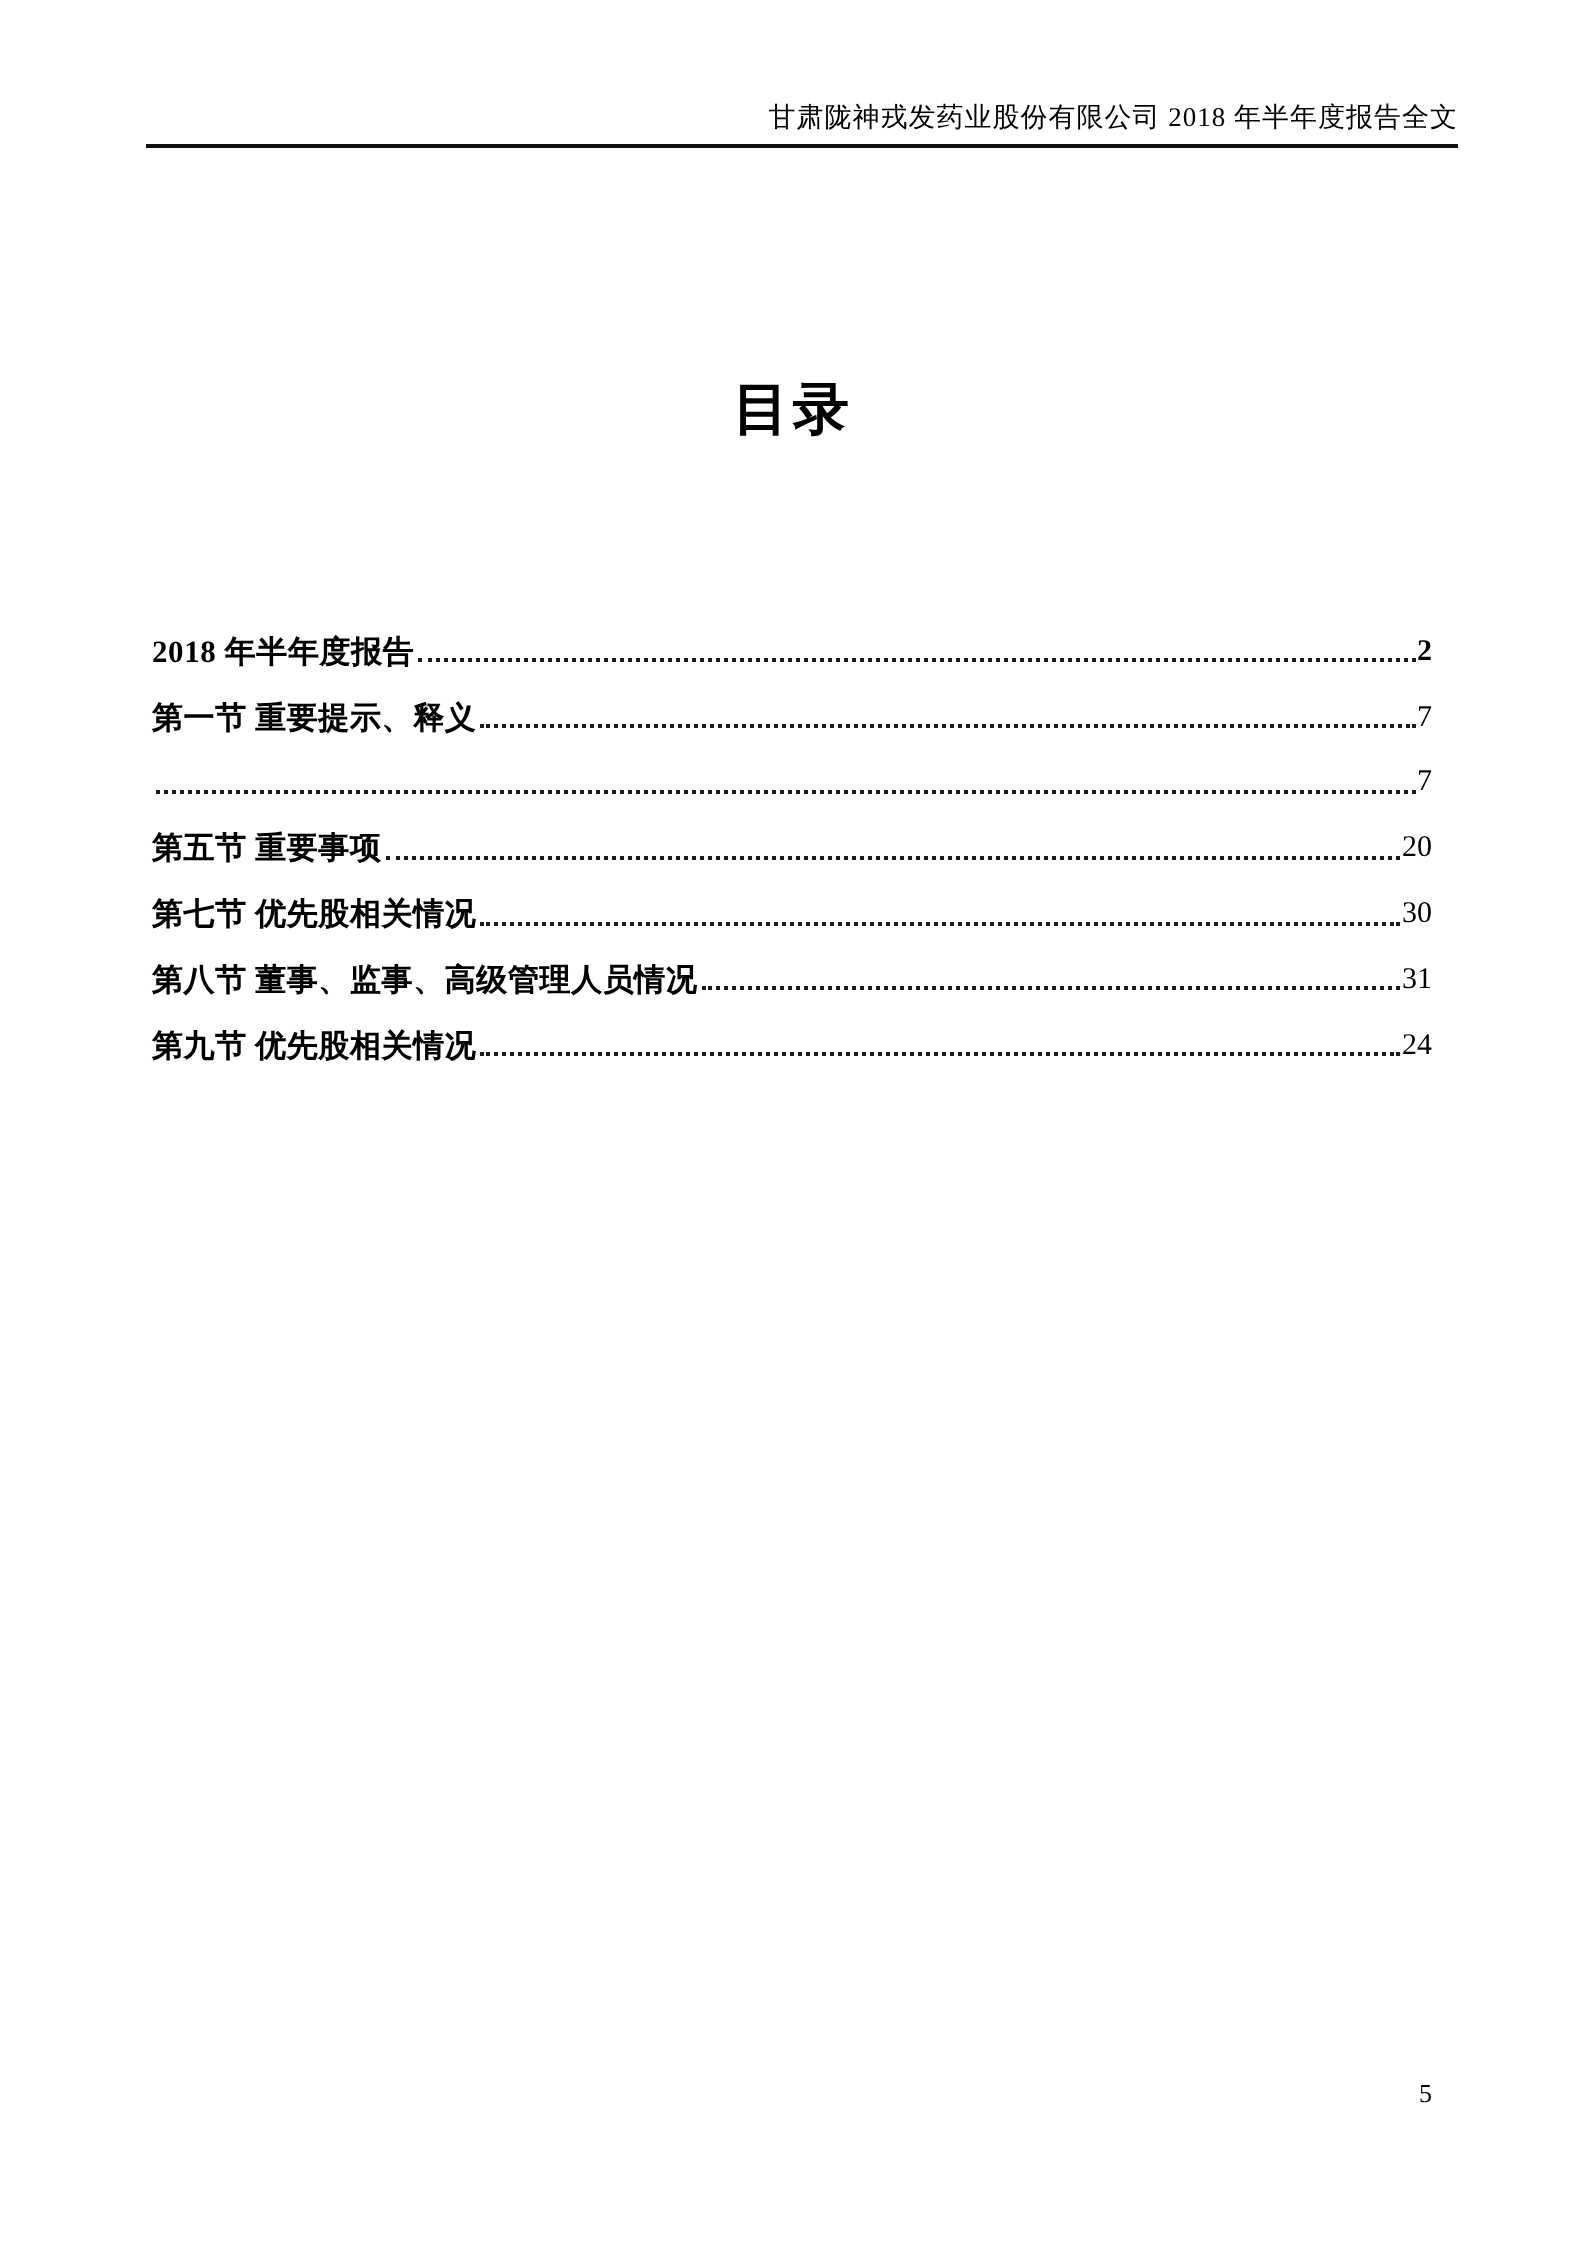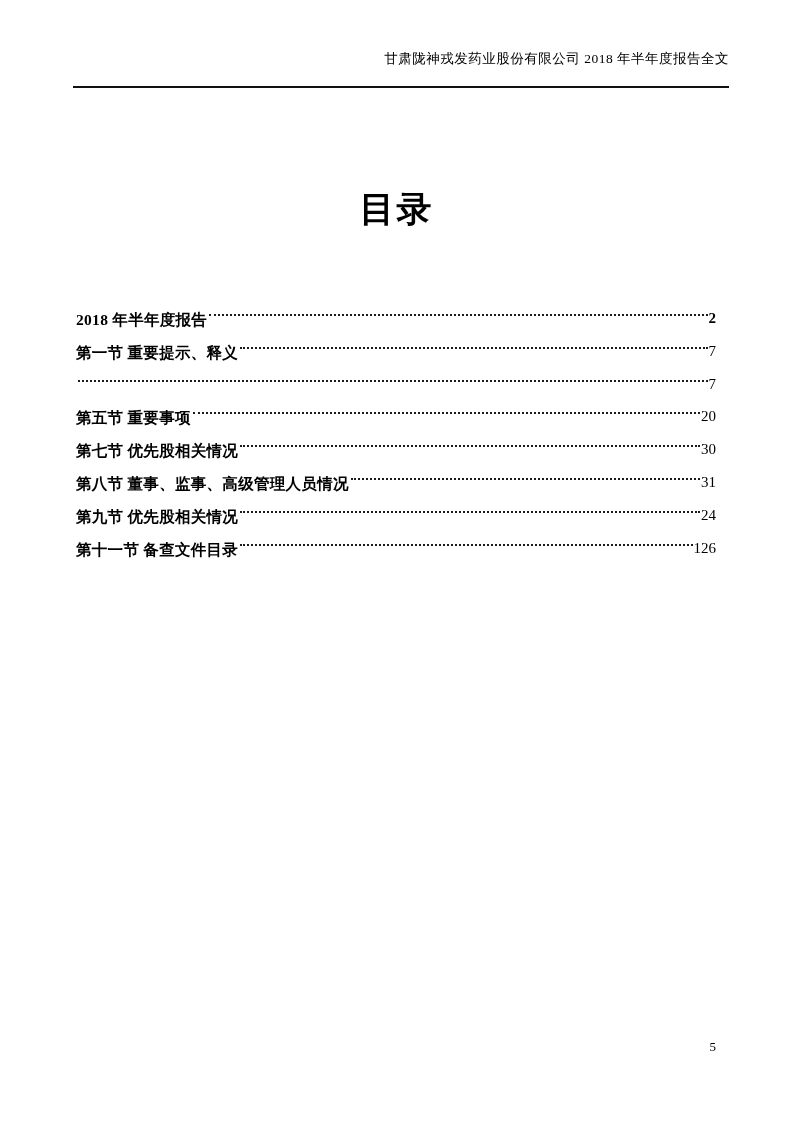--- a/index.html
+++ b/index.html
@@ -17,47 +17,47 @@
   
   .doc-header {
     position: absolute;
     left: 73px;
     width: 656px;
     top: 49px;
     text-align: right;
     font-size: 13.5px;
     line-height: 19px;
     letter-spacing: 0.5px;
-    padding-bottom: 18px;
+    padding-bottom: 4px;
     border-bottom: 2px solid #111111;
   }
 
   
   .doc-title {
     position: absolute;
     left: 0;
     top: 186px;
     width: 100%;
     text-align: center;
-    font-size: 35px;
+    font-size: 28px;
     font-weight: bold;
     letter-spacing: 2px;
   }
 
   
   .toc {
     position: absolute;
     left: 76px;
     top: 310px;
     width: 640px;
   }
   .toc-row {
     height: 32.8px;
     display: flex;
-    align-items: flex-start;
+    align-items: center;
     font-size: 15.5px;
   }
   .toc-row .label {
     font-weight: bold;
     white-space: pre;
     letter-spacing: 0.3px;
     flex: none;
   }
   .toc-row .leader {
     flex: 1;
@@ -122,22 +122,17 @@
       <div class="toc-row level-section">
       <span class="label">第八节 董事、监事、高级管理人员情况</span>
       <span class="leader"></span>
       <span class="page">31</span>
     </div>
       <div class="toc-row level-section">
       <span class="label">第九节 优先股相关情况</span>
       <span class="leader"></span>
       <span class="page">24</span>
     </div>
-      <div class="toc-row level-section">
-      <span class="label">第十一节 备查文件目录</span>
-      <span class="leader"></span>
-      <span class="page">126</span>
-    </div>
     </div>
 
   <div class="folio">5</div>
 
 </div>
 
 </body></html>

